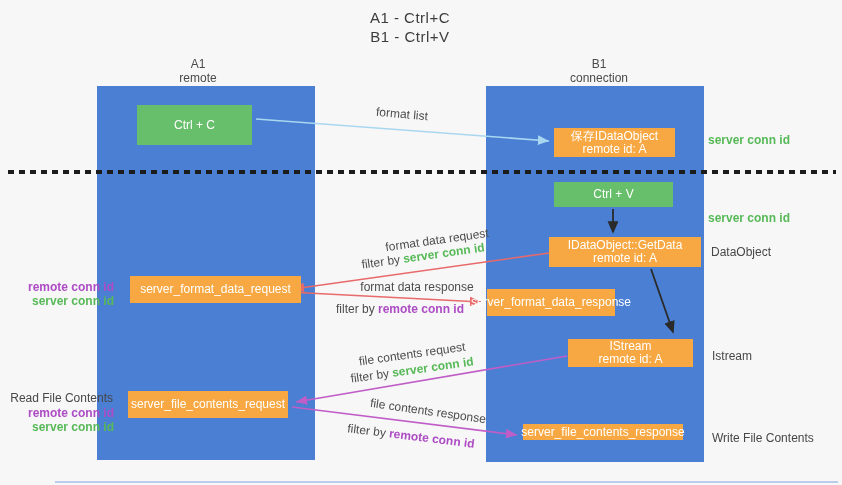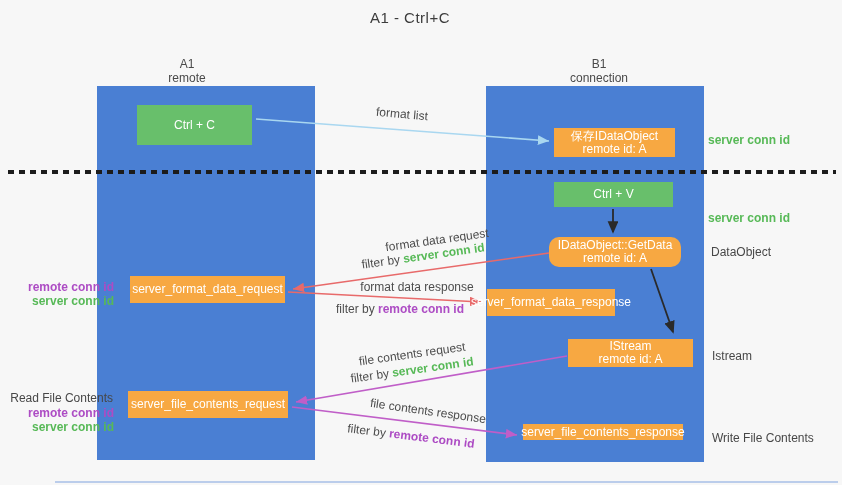--- a/index.html
+++ b/index.html
@@ -55,23 +55,24 @@
   .mk-mag { fill: var(--arrow_magenta); }
   .mk-blk { fill: var(--arrow_black); }
 </style>
 </head>
 <body>
 
 <div class="canvas">
 
   <div class="abs title">
     <div>A1 - Ctrl+C</div>
+    <div>B1 - Ctrl+V</div>
   </div>
 
-  <div class="abs col-header" style="left:122px;">
+  <div class="abs col-header" style="left:133px;">
     <div>A1</div>
     <div>remote</div>
   </div>
   <div class="abs col-header" style="left:534px;">
     <div>B1</div>
     <div>connection</div>
   </div>
 
   <div class="abs lane" style="left:97px; height:374px;"></div>
   <div class="abs lane" style="left:486px; height:376px;"></div>
@@ -109,26 +110,26 @@
 
   <div class="abs node orange small" style="left:554px; top:128px; width:121px; height:29px;">
     <div>保存IDataObject</div>
     <div>remote id: A</div>
   </div>
 
   <div class="abs node green" style="left:554px; top:182px; width:119px; height:25px;">
     <div>Ctrl + V</div>
   </div>
 
-  <div class="abs node orange small" style="left:549px; top:237px; width:132px; height:30px;border-radius:10px;">
+  <div class="abs node orange small" style="left:549px; top:237px; width:152px; height:30px;">
     <div>IDataObject::GetData</div>
     <div>remote id: A</div>
   </div>
 
-  <div class="abs node orange small" style="left:130px; top:276px; width:155px; height:27px;">
+  <div class="abs node orange small" style="left:130px; top:276px; width:171px; height:27px;">
     <div>server_format_data_request</div>
   </div>
 
   <div class="abs node orange small" style="left:487px; top:289px; width:128px; height:27px;">
     <div>server_format_data_response</div>
   </div>
 
   <div class="abs node orange small" style="left:568px; top:339px; width:125px; height:28px;">
     <div>IStream</div>
     <div>remote id: A</div>

